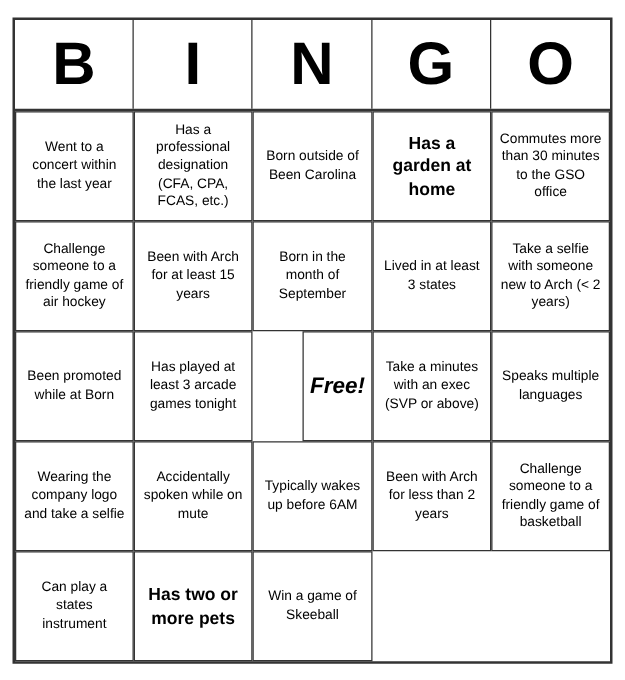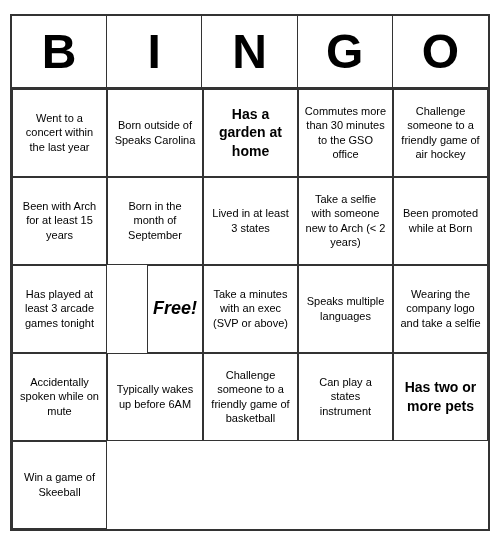--- a/index.html
+++ b/index.html
@@ -65,34 +65,36 @@
 <div class="bingo-card">
   <div class="bingo-header">
   <div class="bingo-letter">B</div>
       <div class="bingo-letter">I</div>
       <div class="bingo-letter">N</div>
       <div class="bingo-letter">G</div>
       <div class="bingo-letter">O</div>
     </div>
   <div class="bingo-grid">
   <div class="bingo-cell">Went to a concert within the last year</div>
-      <div class="bingo-cell">Born outside of Speaks Carolina</div>
+      <div class="bingo-cell">Has a professional designation (CFA, CPA, FCAS, etc.)</div>
+      <div class="bingo-cell">Born outside of Been Carolina</div>
       <div class="bingo-cell bold-text">Has a garden at home</div>
       <div class="bingo-cell">Commutes more than 30 minutes to the GSO office</div>
       <div class="bingo-cell">Challenge someone to a friendly game of air hockey</div>
       <div class="bingo-cell">Been with Arch for at least 15 years</div>
       <div class="bingo-cell">Born in the month of September</div>
       <div class="bingo-cell">Lived in at least 3 states</div>
       <div class="bingo-cell">Take a selfie with someone new to Arch (&lt; 2 years)</div>
       <div class="bingo-cell">Been promoted while at Born</div>
       <div class="bingo-cell">Has played at least 3 arcade games tonight</div>
       <div class="bingo-cell free">Free!</div>
       <div class="bingo-cell">Take a minutes with an exec (SVP or above)</div>
       <div class="bingo-cell">Speaks multiple languages</div>
       <div class="bingo-cell">Wearing the company logo and take a selfie</div>
       <div class="bingo-cell">Accidentally spoken while on mute</div>
       <div class="bingo-cell">Typically wakes up before 6AM</div>
+      <div class="bingo-cell">Been with Arch for less than 2 years</div>
       <div class="bingo-cell">Challenge someone to a friendly game of basketball</div>
       <div class="bingo-cell">Can play a states instrument</div>
       <div class="bingo-cell bold-text">Has two or more pets</div>
       <div class="bingo-cell">Win a game of Skeeball</div>
     </div>
 </div>
 
 </body></html>

